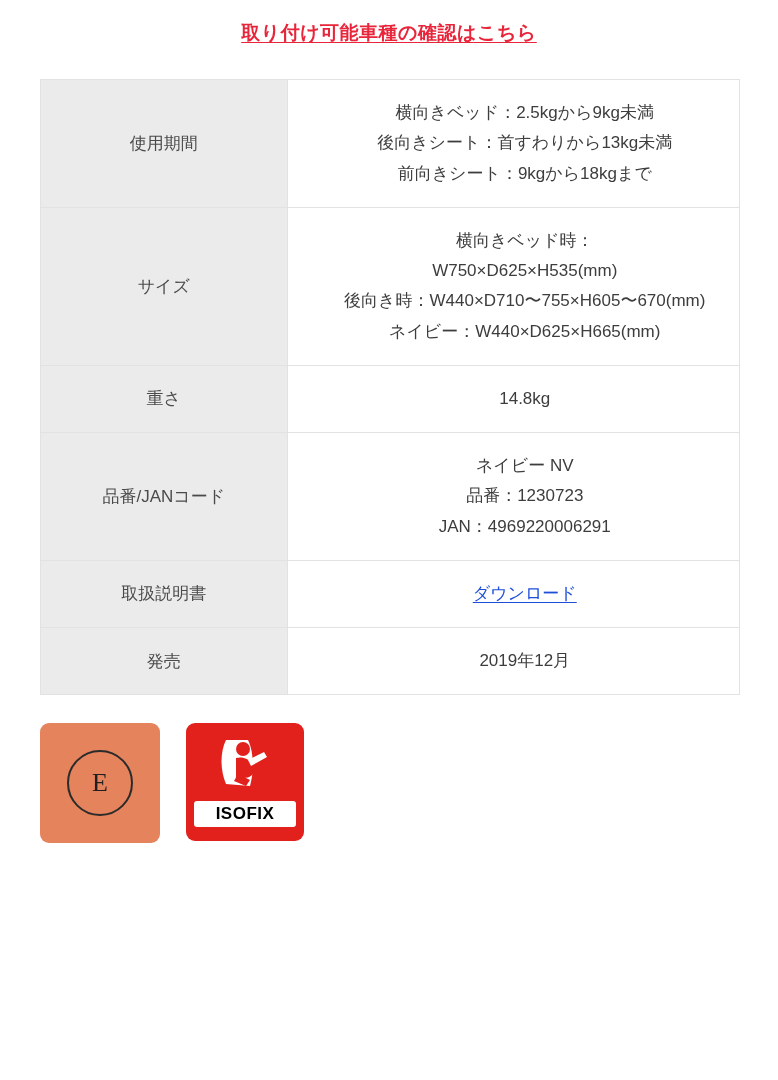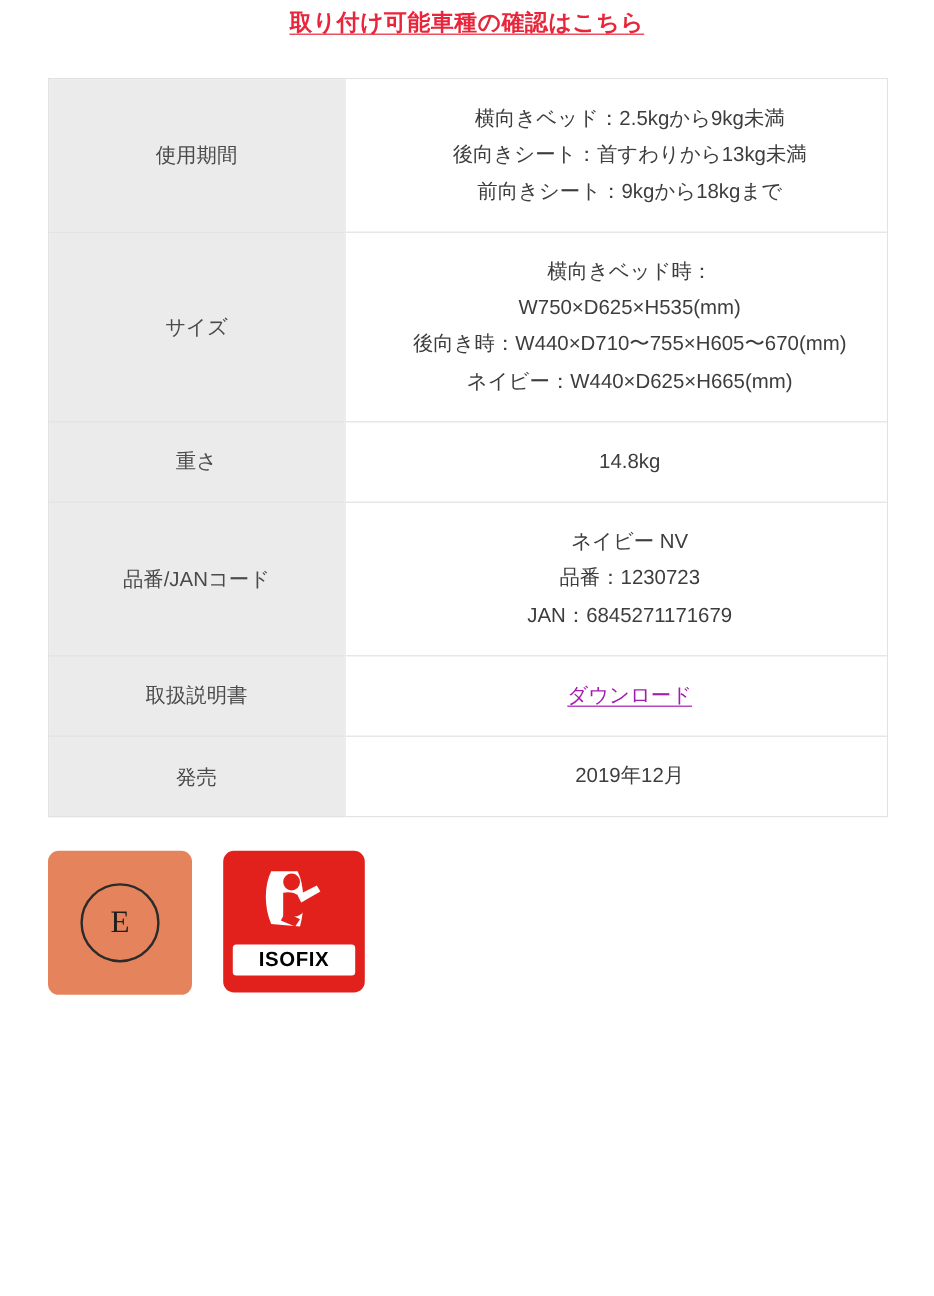--- a/index.html
+++ b/index.html
@@ -14,21 +14,21 @@
     font-family: "Liberation Sans", sans-serif;
     color: #333333;
     overflow: hidden;
     position: relative;
   }
 
   
   .top-link-wrap {
     width: 100%;
     text-align: center;
-    padding-top: 6px;
+    padding-top: 20px;
     padding-bottom: 6px;
   }
   .top-link {
     display: inline-block;
     font-size: 19px;
     font-weight: bold;
     color: #e8253a;
     text-decoration: underline;
     text-underline-offset: 3px;
     letter-spacing: 0.5px;
@@ -67,21 +67,21 @@
     background: #ffffff;
     color: #3d3d3d;
     font-size: 17px;
     text-align: center;
     vertical-align: middle;
     padding: 18px 0 18px 23px;
     line-height: 1.78;
   }
   .cell-line { display: block; white-space: pre-wrap; }
   .dl-link {
-    color: #a21caf;
+    color: #1d4ed8;
     text-underline-offset: 3px;
     font-size: 17px;
     cursor: pointer;
   }
 
   
   .badges {
     display: flex;
     align-items: flex-start;
     gap: 26px;
@@ -180,21 +180,21 @@
           <span class="cell-line">14.8kg</span>
         </td>
       </tr>
 
 
       <tr>
         <th>品番/JANコード</th>
         <td>
           <span class="cell-line">ネイビー NV</span>
           <span class="cell-line">品番：1230723</span>
-          <span class="cell-line">JAN：6845271171679</span>
+          <span class="cell-line">JAN：4969220006291</span>
         </td>
       </tr>
 
       <tr>
         <th>取扱説明書</th>
         <td>
           <a class="dl-link" href="#">ダウンロード</a>
         </td>
       </tr>
 

